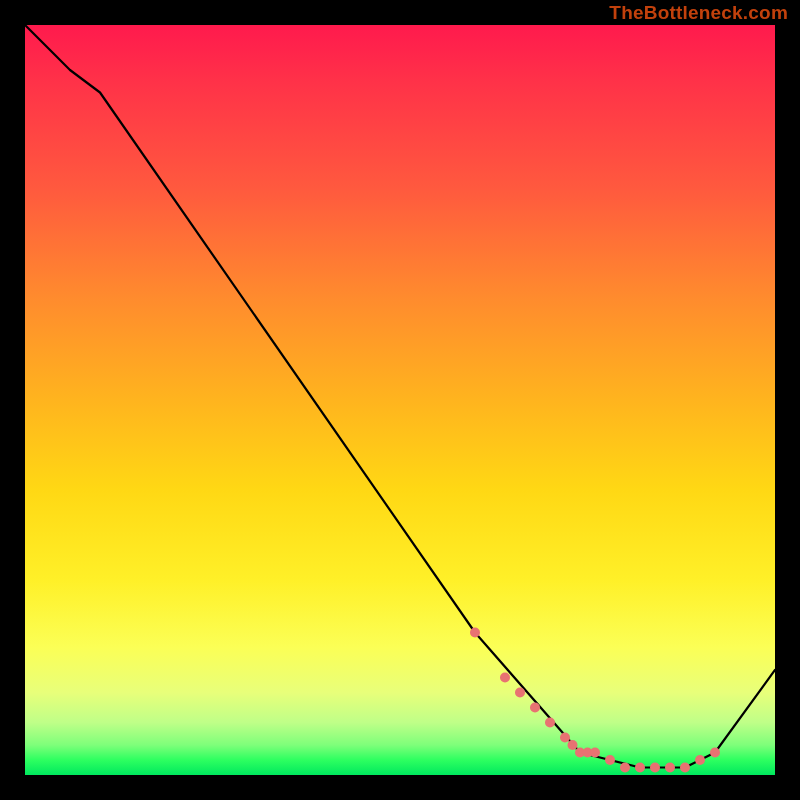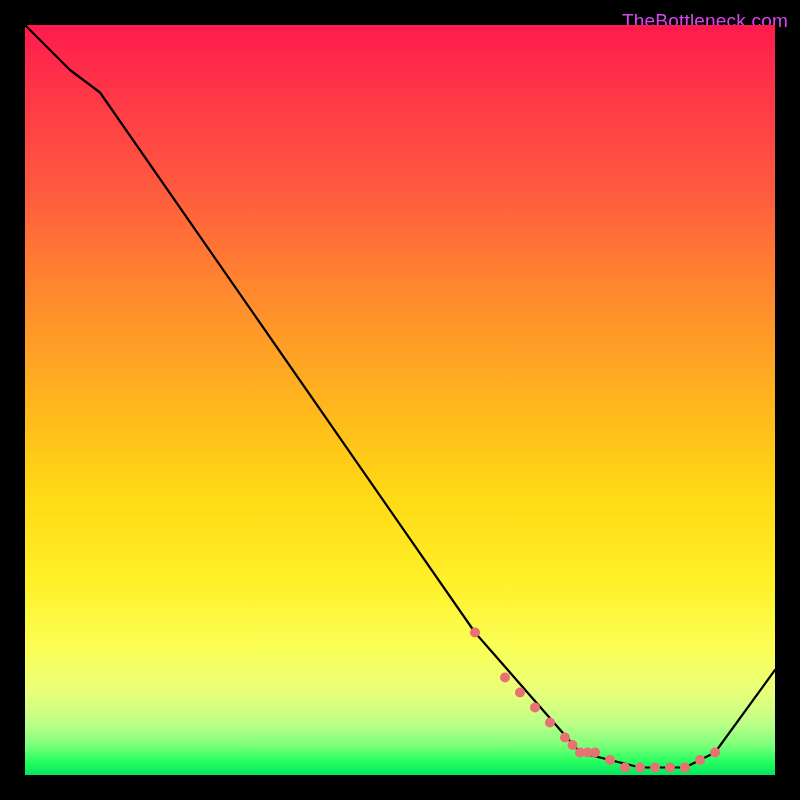--- a/index.html
+++ b/index.html
@@ -49,25 +49,24 @@
   svg.curve {
     position: absolute;
     top: 0; left: 0;
     width: 100%;
     height: 100%;
   }
   .watermark {
     position: absolute;
     top: 2px;
     right: 12px;
-    color: #d946ef;
+    color: #c2410c;
     font-size: 19px;
-    font-weight: 400;
+    font-weight: 700;
     letter-spacing: 0.2px;
-    margin-top: 8px;
   }
 </style>
 </head>
 <body>
 
 <div class="frame">
   <div class="watermark">TheBottleneck.com</div>
   <div class="plot">
     <div class="gradient"></div>
     <svg class="curve" viewBox="0 0 750 750" preserveAspectRatio="none">

